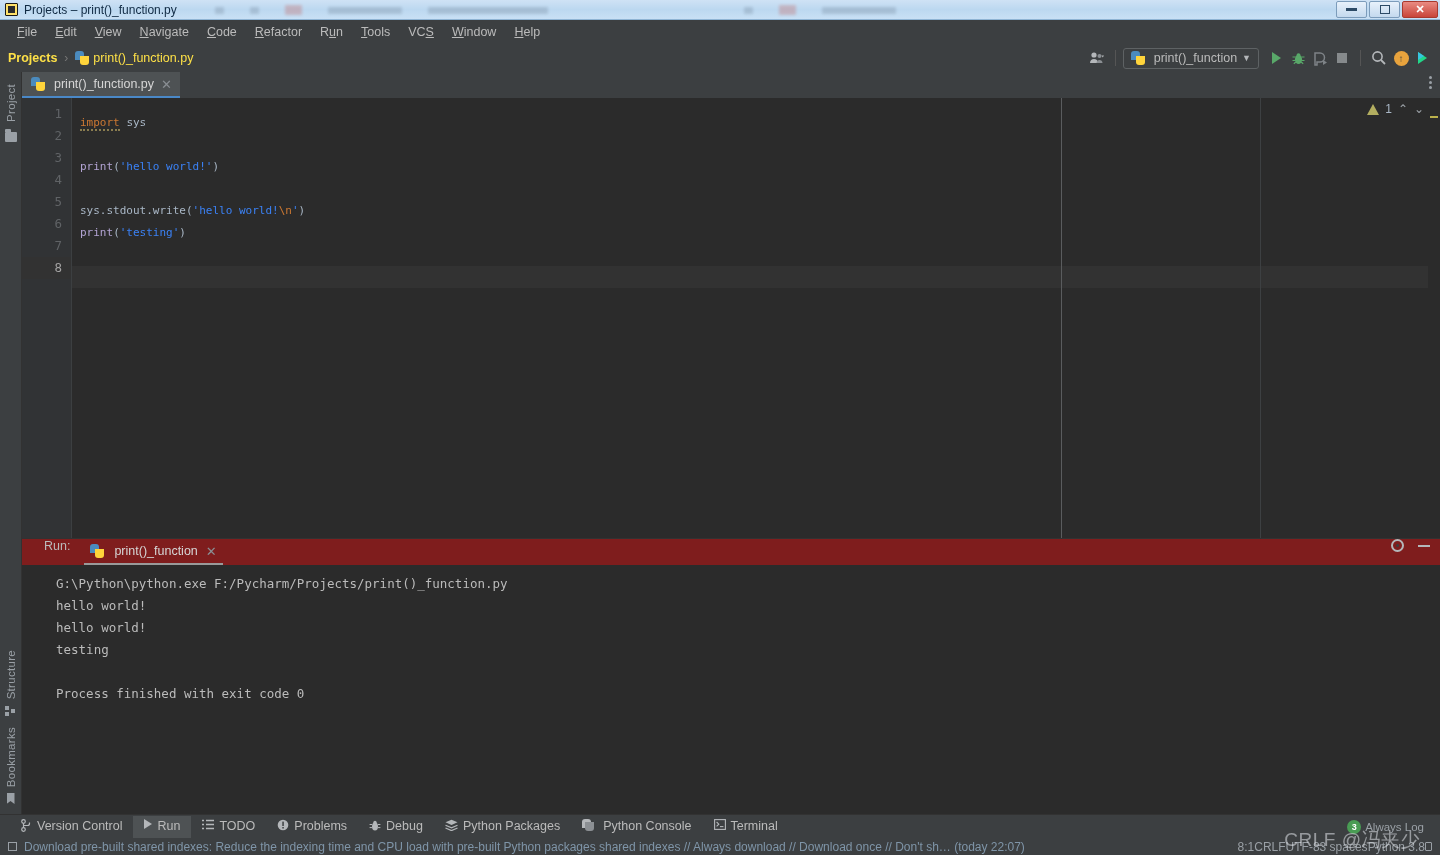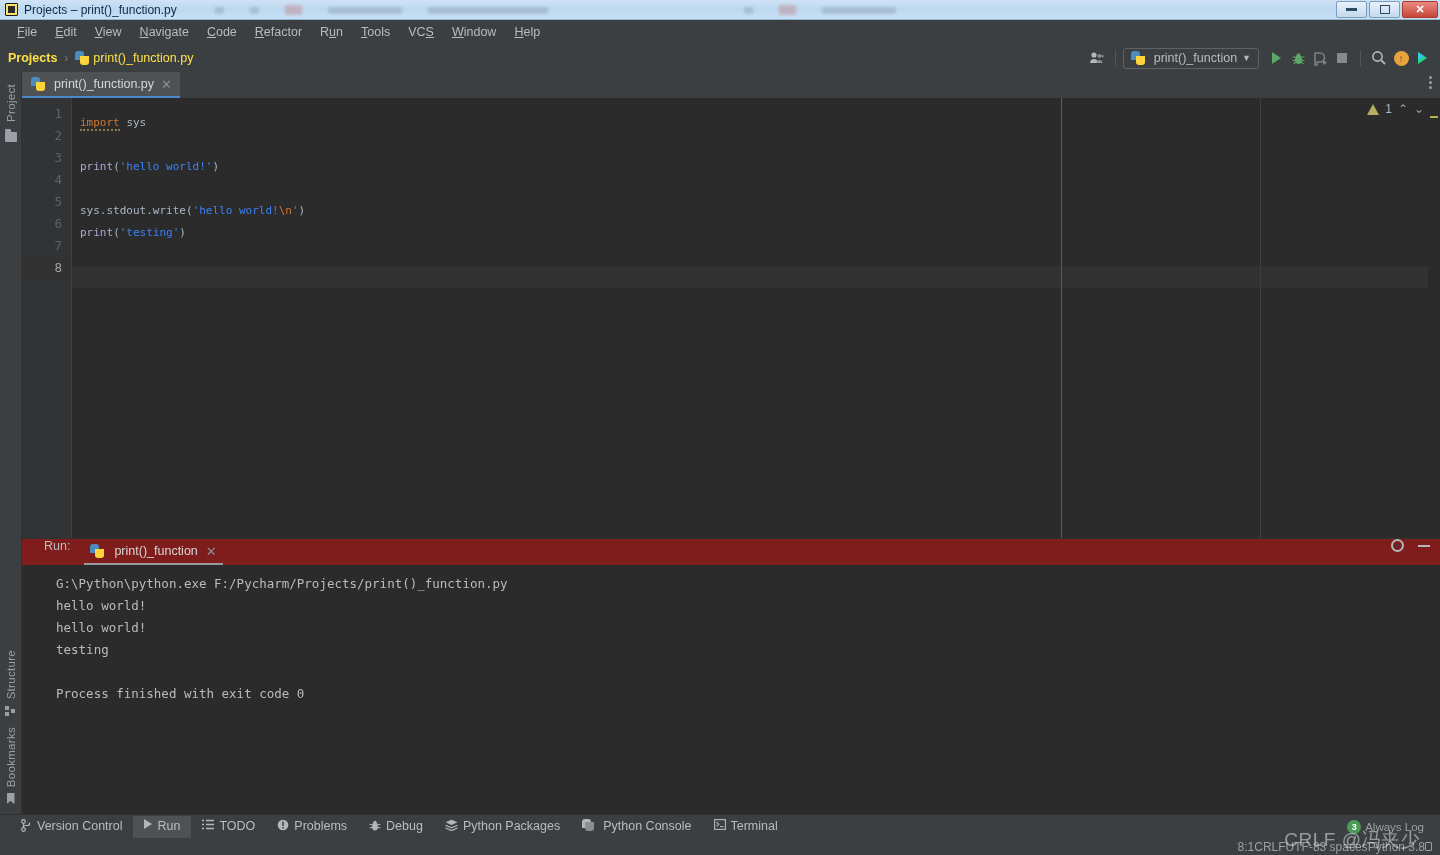--- a/index.html
+++ b/index.html
@@ -414,20 +414,24 @@
       <svg width="12" height="11" viewBox="0 0 12 11">
           <rect x="0.6" y="0.6" width="10.8" height="9.8" fill="none" stroke="#b4b7ba" stroke-width="1.1"></rect>
           <path d="M2.6 3l2.2 2.2-2.2 2.2" stroke="#b4b7ba" stroke-width="1.1" fill="none"></path>
           <path d="M6 7.6h3.4" stroke="#b4b7ba" stroke-width="1.1"></path>
         </svg>
       <span>Terminal</span>
     </div>
   </div>
 
   <div class="statusbar">
+    <div class="sb-left">
+      <span class="sb-box"></span>
+      <span class="sb-msg">Download pre-built shared indexes: Reduce the indexing time and CPU load with pre-built Python packages shared indexes // Always download // Download once // Don't sh… (today 22:07)</span>
+    </div>
     <div class="sb-right">
       <span>8:1</span>
       <span>CRLF</span>
       <span>UTF-8</span>
       <span>3 spaces</span>
       <span>Python 3.8</span>
       <span class="lock-ic"></span>
     </div>
     <div class="evlog">
       <span class="ev-badge">3</span>

